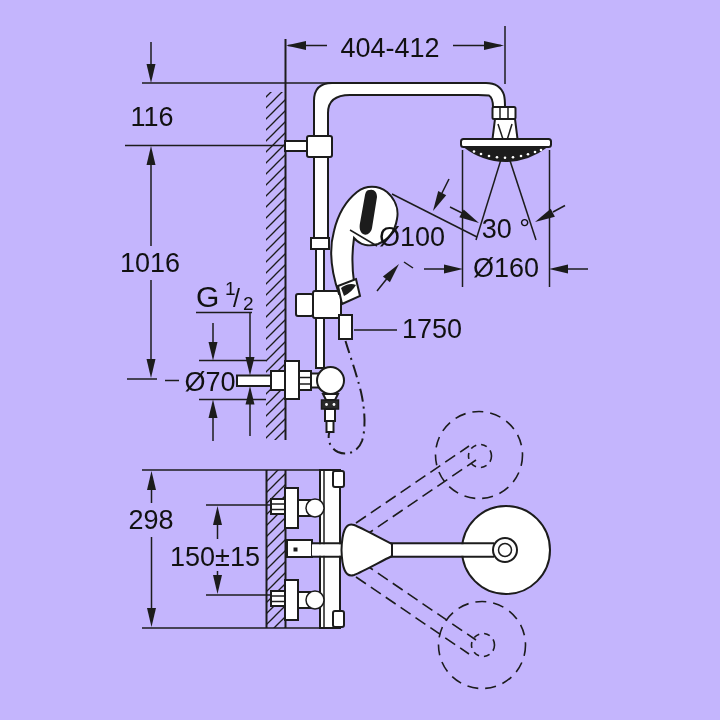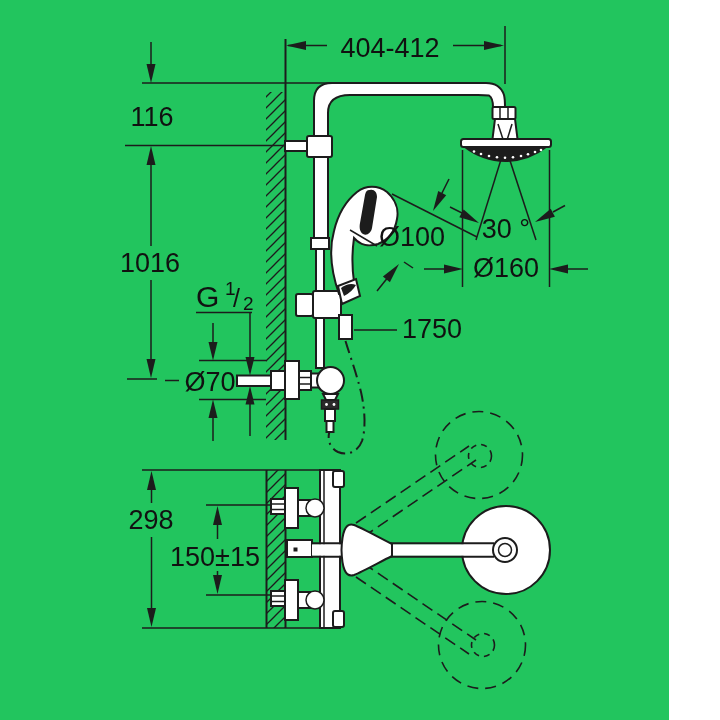--- a/index.html
+++ b/index.html
@@ -1,16 +1,16 @@
 <!DOCTYPE html>
 <html><head>
 <meta charset="utf-8">
 <style>
   html,body{margin:0;padding:0;background:#ffffff;}
-  .stage{width:669px;height:720px;position:relative;background:#22c55e;overflow:hidden;}
+  .stage{width:720px;height:720px;position:relative;background:#c4b5fd;overflow:hidden;}
   svg{display:block;}
   .ln{stroke:#1c1c1c;stroke-width:2;fill:none;stroke-linecap:butt;}
   .thk{stroke-width:2.4;}
   .dim{stroke:#1c1c1c;stroke-width:1.5;fill:none;}
   .wf{fill:#ffffff;stroke:#1c1c1c;stroke-width:2;}
   .wfd{fill:#ffffff;stroke:#1c1c1c;stroke-width:1.5;}
   .dk{fill:#1c1c1c;stroke:none;}
   .dashc{stroke:#1c1c1c;stroke-width:1.6;fill:none;stroke-dasharray:11 7;}
   .dashp{stroke:#1c1c1c;stroke-width:1.6;fill:none;stroke-dasharray:12 6;}
   .dashi{stroke:#1c1c1c;stroke-width:1.6;fill:none;stroke-dasharray:6 5;}

